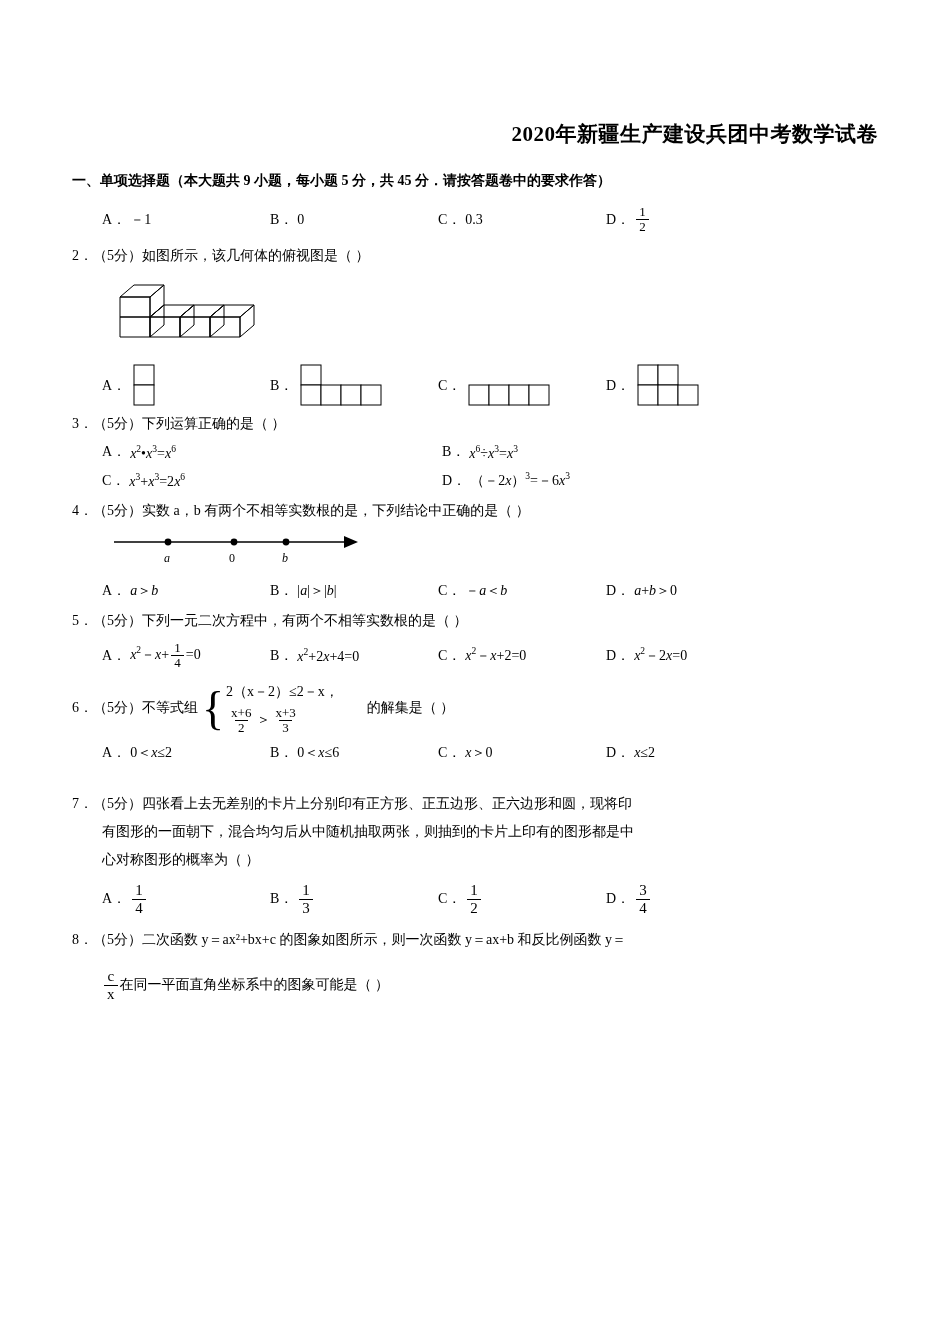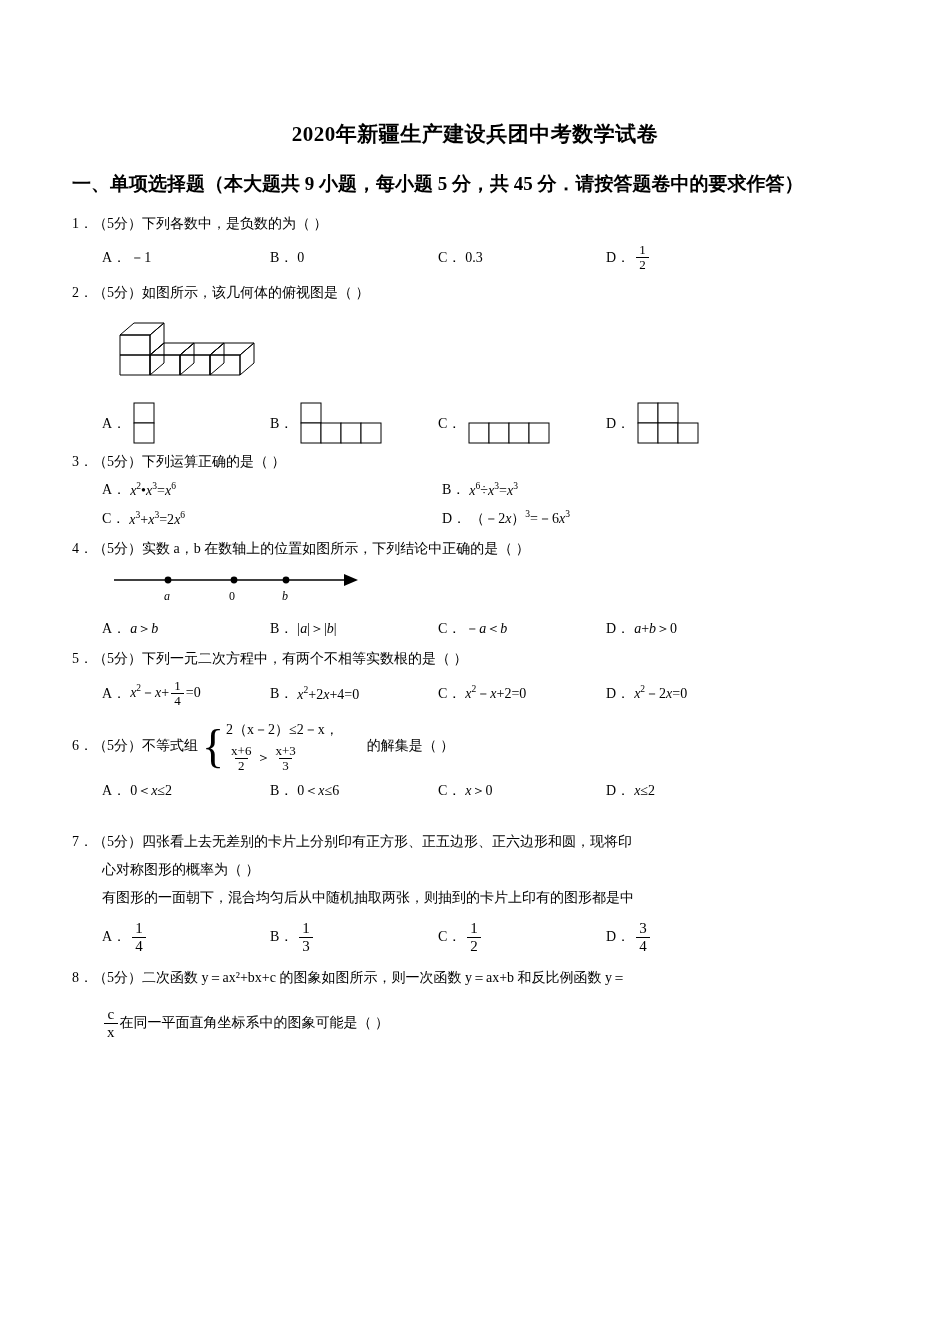--- a/index.html
+++ b/index.html
@@ -15,29 +15,29 @@
     position: relative;
   }
   .page {
     width: 950px;
     height: 1344px;
     position: relative;
     box-sizing: border-box;
     padding: 0 72px;
   }
   .doc-title {
-    text-align: center;
+    text-align: right;
     font-size: 21px;
     font-weight: bold;
     margin-top: 120px;
     margin-bottom: 22px;
     letter-spacing: 0.5px;
   }
   .section-head {
-    font-size: 19px;
+    font-size: 14px;
     font-weight: bold;
     margin-bottom: 14px;
     line-height: 1.5;
   }
   .q {
     font-size: 14px;
     line-height: 1.6;
     margin-bottom: 6px;
   }
   .q-line {
@@ -108,23 +108,20 @@
 </style>
 </head>
 <body>
 
 <div class="page">
 
   <div class="doc-title">2020年新疆生产建设兵团中考数学试卷</div>
 
   <div class="section-head">一、单项选择题（本大题共 9 小题，每小题 5 分，共 45 分．请按答题卷中的要求作答）</div>
 
-  <div class="q">
-    <span>1．</span><span>（5分）</span><span>下列各数中，是负数的为（      ）</span>
-  </div>
   <div class="opts">
     <div class="opt opt-w4">
       <span class="opt-lbl">A．</span>
       <span>－1</span>
     </div>
     <div class="opt opt-w4">
       <span class="opt-lbl">B．</span>
       <span>0</span>
     </div>
     <div class="opt opt-w4">
@@ -234,21 +231,21 @@
       <span class="opt-lbl">C．</span>
       <span><i class="m">x</i><sup>3</sup>+<i class="m">x</i><sup>3</sup>=2<i class="m">x</i><sup>6</sup></span>
     </div>
     <div class="opt opt-w2">
       <span class="opt-lbl">D．</span>
       <span>（－2<i class="m">x</i>）<sup>3</sup>=－6<i class="m">x</i><sup>3</sup></span>
     </div>
   </div>
 
   <div class="q">
-    <span>4．</span><span>（5分）</span><span>实数 a，b 在数轴上的位置如图所示，下列结论中正确的是（      ）</span>
+    <span>4．</span><span>（5分）</span><span>实数 a，b 有两个不相等实数根的是，下列结论中正确的是（      ）</span>
   </div>
   <div class="numline">
     <svg width="260" height="42" viewBox="0 0 260 42">
       <line x1="8" y1="14" x2="238" y2="14" stroke="#000" stroke-width="1.4"></line>
       <polygon points="238,8 252,14 238,20" fill="#000"></polygon>
       <circle cx="62" cy="14" r="3.4" fill="#000"></circle>
       <circle cx="128" cy="14" r="3.4" fill="#000"></circle>
       <circle cx="180" cy="14" r="3.4" fill="#000"></circle>
       <text x="58" y="34" font-size="12" font-style="italic" font-family="Liberation Serif, serif">a</text>
       <text x="123" y="34" font-size="12" font-family="Liberation Serif, serif">0</text>
@@ -336,22 +333,22 @@
       <span><i class="m">x</i>＞0</span>
     </div>
     <div class="opt opt-w4">
       <span class="opt-lbl">D．</span>
       <span><i class="m">x</i>≤2</span>
     </div>
   </div>
 
   <div class="q" style="line-height:2.0;margin-top:28px;">
     <span>7．</span><span>（5分）</span><span>四张看上去无差别的卡片上分别印有正方形、正五边形、正六边形和圆，现将印</span>
+    <span class="q-line" style="margin-left:30px;">有图形的一面朝下，混合均匀后从中随机抽取两张，则抽到的卡片上印有的图形都是中</span>
     <span class="q-line" style="margin-left:30px;">心对称图形的概率为（      ）</span>
-    <span class="q-line" style="margin-left:30px;">有图形的一面朝下，混合均匀后从中随机抽取两张，则抽到的卡片上印有的图形都是中</span>
   </div>
   <div class="opts">
     <div class="opt opt-w4">
       <span class="opt-lbl">A．</span>
       <span class="frac" style="font-size:15px;">
           <span class="num">1</span>
           <span class="den">4</span>
         </span>
     </div>
     <div class="opt opt-w4">

